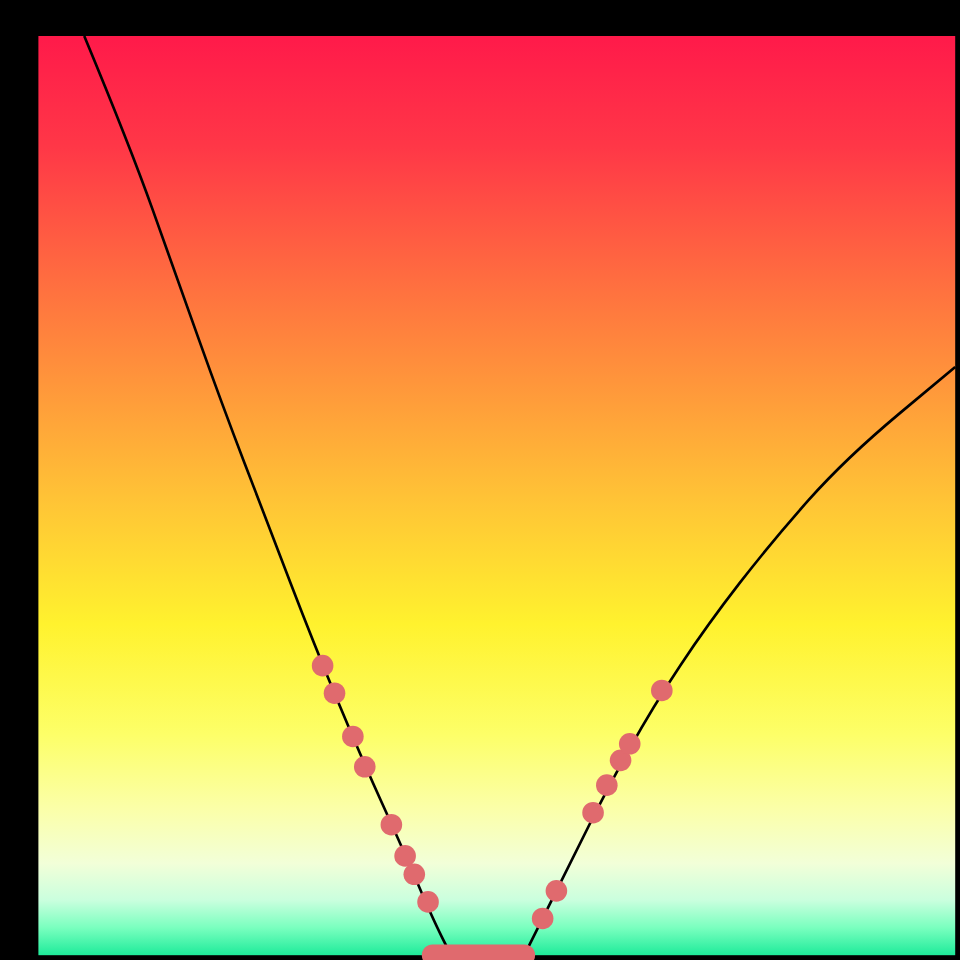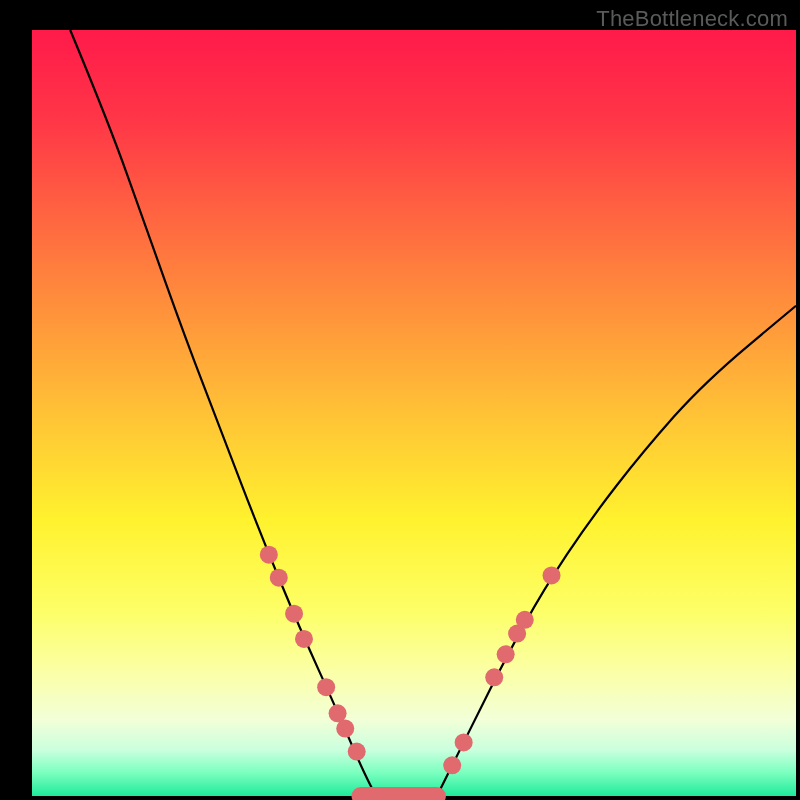--- a/index.html
+++ b/index.html
@@ -30,21 +30,20 @@
   svg {
     position: absolute;
     top: 0;
     left: 0;
   }
 </style>
 </head>
 <body>
 
 <div class="container">
-  <div class="watermark">TheBottleneck.com</div>
   <svg id="plot" width="800" height="800" viewBox="0 0 800 800">
     <defs>
       <linearGradient id="bg-grad" x1="0" y1="0" x2="0" y2="1">
           <stop offset="0.0%" stop-color="#ff1a4a"></stop>
           <stop offset="12.0%" stop-color="#ff3747"></stop>
           <stop offset="30.0%" stop-color="#ff7a3e"></stop>
           <stop offset="50.0%" stop-color="#ffc236"></stop>
           <stop offset="64.0%" stop-color="#fff22e"></stop>
           <stop offset="76.0%" stop-color="#fdff68"></stop>
           <stop offset="84.0%" stop-color="#fbffa8"></stop>

